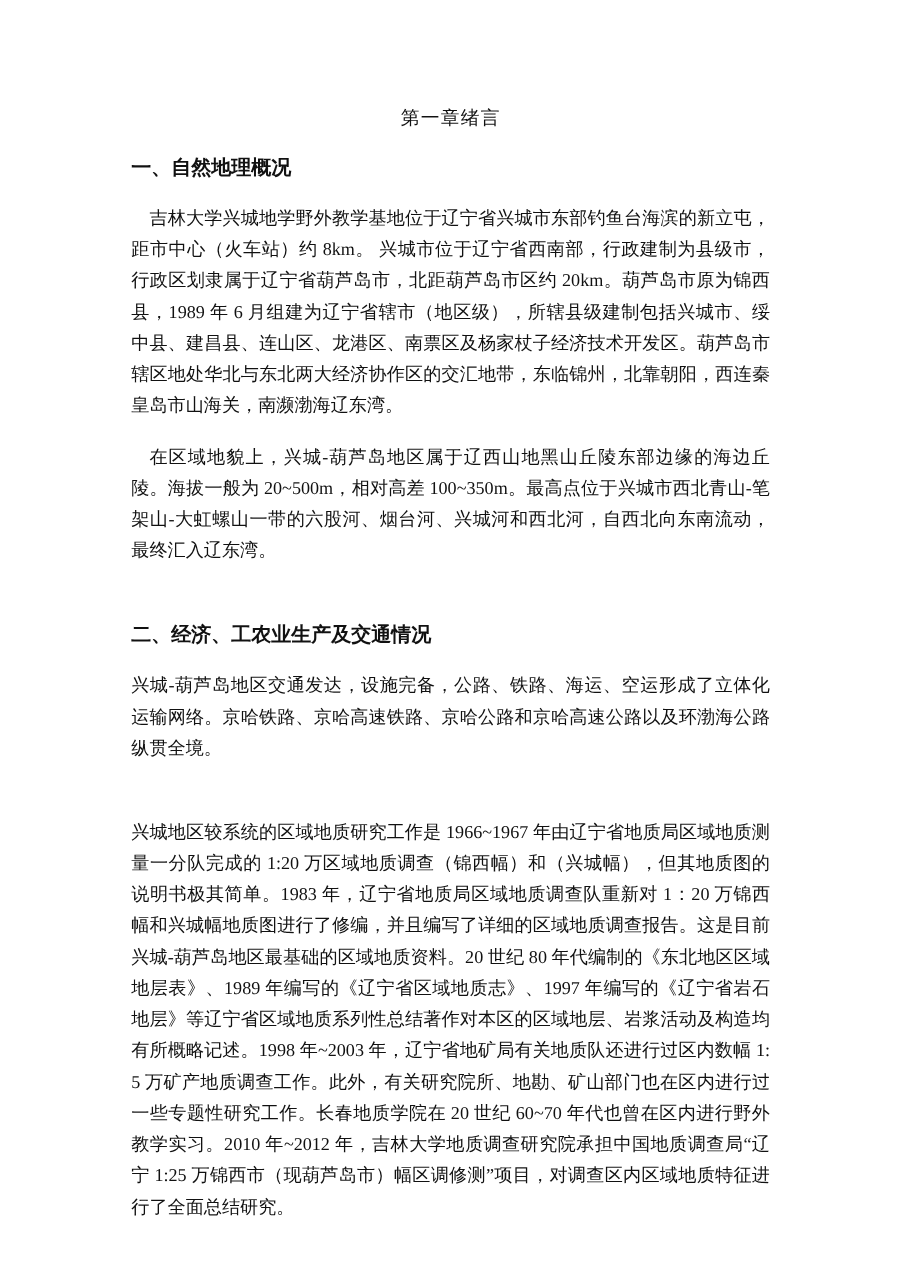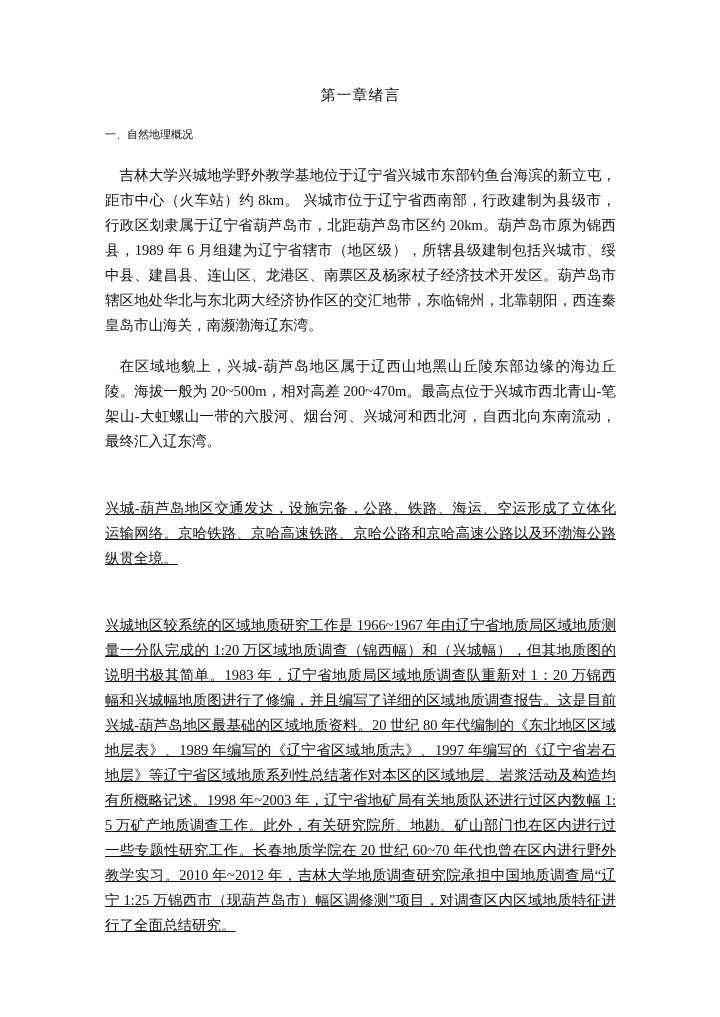--- a/index.html
+++ b/index.html
@@ -24,50 +24,51 @@
     text-align: center;
     font-size: 15px;
     font-weight: 400;
     line-height: 22px;
     letter-spacing: 1px;
   }
   .section { margin: 0; }
   .section + .section { margin-top: 42px; }
   .section-heading {
     margin: 0 0 10px 0;
-    font-size: 11px;
-    font-weight: 400;
+    font-size: 16px;
+    font-weight: 700;
     line-height: 25px;
   }
   .para {
     margin: 16px 0 10px 0;
     font-size: 14.5px;
     line-height: 25px;
     text-align: justify;
     word-break: break-all;
   }
   .para:last-child { margin-bottom: 0; }
   .indent-1 { text-indent: 1em; }
   .indent-2 { text-indent: 2em; }
-  .no-indent { text-indent: 0; text-decoration: underline; }
+  .no-indent { text-indent: 0; }
 </style>
 </head>
 <body>
 
 <div class="page">
 
   <h1 class="doc-title">第一章绪言</h1>
 
   <div class="section">
     <h2 class="section-heading">一、自然地理概况</h2>
     <p class="para indent-1">吉林大学兴城地学野外教学基地位于辽宁省兴城市东部钓鱼台海滨的新立屯，距市中心（火车站）约 8km。 兴城市位于辽宁省西南部，行政建制为县级市，行政区划隶属于辽宁省葫芦岛市，北距葫芦岛市区约 20km。葫芦岛市原为锦西县，1989 年 6 月组建为辽宁省辖市（地区级），所辖县级建制包括兴城市、绥中县、建昌县、连山区、龙港区、南票区及杨家杖子经济技术开发区。葫芦岛市辖区地处华北与东北两大经济协作区的交汇地带，东临锦州，北靠朝阳，西连秦皇岛市山海关，南濒渤海辽东湾。</p>
-    <p class="para indent-1">在区域地貌上，兴城-葫芦岛地区属于辽西山地黑山丘陵东部边缘的海边丘陵。海拔一般为 20~500m，相对高差 200~470m。最高点位于兴城市西北青山-笔架山-大虹螺山一带的六股河、烟台河、兴城河和西北河，自西北向东南流动，最终汇入辽东湾。</p>
+    <p class="para indent-1">在区域地貌上，兴城-葫芦岛地区属于辽西山地黑山丘陵东部边缘的海边丘陵。海拔一般为 20~500m，相对高差 100~350m。最高点位于兴城市西北青山-笔架山-大虹螺山一带的六股河、烟台河、兴城河和西北河，自西北向东南流动，最终汇入辽东湾。</p>
   </div>
 
   <div class="section">
+    <h2 class="section-heading">二、经济、工农业生产及交通情况</h2>
     <p class="para no-indent">兴城-葫芦岛地区交通发达，设施完备，公路、铁路、海运、空运形成了立体化运输网络。京哈铁路、京哈高速铁路、京哈公路和京哈高速公路以及环渤海公路纵贯全境。</p>
   </div>
 
   <div class="section">
     <p class="para no-indent">兴城地区较系统的区域地质研究工作是 1966~1967 年由辽宁省地质局区域地质测量一分队完成的 1:20 万区域地质调查（锦西幅）和（兴城幅），但其地质图的说明书极其简单。1983 年，辽宁省地质局区域地质调查队重新对 1：20 万锦西幅和兴城幅地质图进行了修编，并且编写了详细的区域地质调查报告。这是目前兴城-葫芦岛地区最基础的区域地质资料。20 世纪 80 年代编制的《东北地区区域地层表》、1989 年编写的《辽宁省区域地质志》、1997 年编写的《辽宁省岩石地层》等辽宁省区域地质系列性总结著作对本区的区域地层、岩浆活动及构造均有所概略记述。1998 年~2003 年，辽宁省地矿局有关地质队还进行过区内数幅 1:5 万矿产地质调查工作。此外，有关研究院所、地勘、矿山部门也在区内进行过一些专题性研究工作。长春地质学院在 20 世纪 60~70 年代也曾在区内进行野外教学实习。2010 年~2012 年，吉林大学地质调查研究院承担中国地质调查局“辽宁 1:25 万锦西市（现葫芦岛市）幅区调修测”项目，对调查区内区域地质特征进行了全面总结研究。</p>
   </div>
 
 </div>
 
 </body></html>

